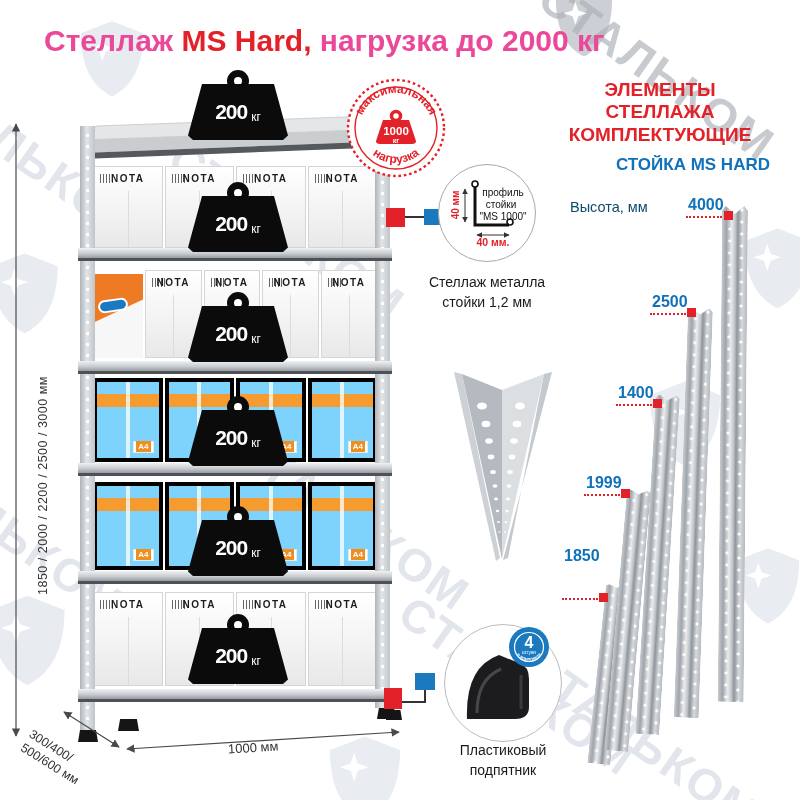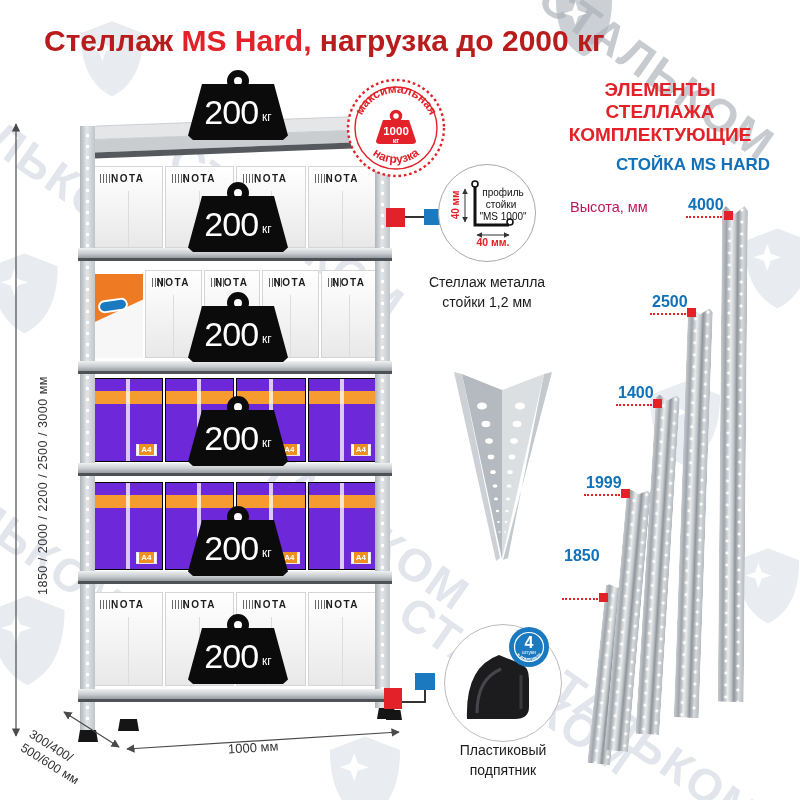--- a/index.html
+++ b/index.html
@@ -8,21 +8,21 @@
   .canvas { position:relative; width:800px; height:800px; overflow:hidden; background:#fff; }
 
   
   .wm { position:absolute; font-weight:bold; font-size:46px; letter-spacing:2px;
         color:#e2e6ec; transform:rotate(35deg); transform-origin:0 0; white-space:nowrap; z-index:0; }
   .wm.dark { color:#9aa1aa; opacity:.55; }
   .shield { position:absolute; z-index:0; }
 
   
   .title { position:absolute; left:44px; top:24px; font-size:30px; font-weight:bold; z-index:5; white-space:nowrap; }
-  .title .b { color:#b91c1c; } .title .r { color:#e32128; }
+  .title .b { color:#ec4899; } .title .r { color:#e32128; }
 
   
   .dims { position:absolute; left:0; top:0; z-index:4; pointer-events:none; }
   .h-label { position:absolute; left:36px; top:295px; height:300px; writing-mode:vertical-rl;
              transform:rotate(180deg); font-size:12.5px; color:#333; z-index:4; letter-spacing:.5px; }
   .depth-label { position:absolute; left:34px; top:727px; font-size:12.5px; color:#333;
                  transform:rotate(32deg); transform-origin:0 0; line-height:1.25; z-index:4; }
   .width-label { position:absolute; left:228px; top:740px; font-size:13px; color:#333;
                  transform:rotate(-3.5deg); z-index:4; }
 
@@ -43,32 +43,32 @@
   .wbox { flex:1; position:relative; background:linear-gradient(#ffffff,#f3f3f3 55%,#e8e8e8);
           border:1px solid #d5d5d5; }
   .wbox::after { content:""; position:absolute; left:50%; top:24px; bottom:0; width:1px; background:#dcdcdc; }
   .nota { position:absolute; top:6px; width:100%; text-align:center; font-weight:bold;
           font-size:10px; letter-spacing:1.5px; color:#1c1c1c; }
   .bc { position:absolute; top:7px; left:6px; width:15px; height:9px;
         background:repeating-linear-gradient(90deg,#666 0 1px,transparent 1px 3px); }
   .obox { flex:0 0 50px; position:relative; background:linear-gradient(155deg,#ee7a24 45%,#f7f7f7 46%); }
   .olabel { position:absolute; left:5px; top:25px; width:30px; height:13px; background:#1b79c0;
             border:2px solid #fff; border-radius:7px; transform:rotate(-8deg); }
-  .ybox { flex:1; position:relative; background:#6d28d9; border:1px solid #000000; }
+  .ybox { flex:1; position:relative; background:#7dd3fc; border:4px solid #000000; }
   .ybox::before { content:""; position:absolute; top:12px; left:0; right:0; height:13px; background:#f59b2f; }
   .ybox::after { content:""; position:absolute; left:47%; top:0; bottom:0; width:4px; background:rgba(255,255,255,.75); }
   .a4 { position:absolute; bottom:5px; right:5px; background:#fff; border:1px solid #e8e8e8;
         padding:1px 2px; font-size:8px; line-height:1; }
   .a4 b { background:#ef8f1f; color:#fff; padding:1px 2px; font-style:normal; }
 
   
   .weight { position:absolute; width:100px; height:56px; background:#0b0b0b; z-index:4;
             clip-path:polygon(14% 0,86% 0,100% 92%,95% 100%,5% 100%,0 92%);
             display:flex; align-items:center; justify-content:center; color:#fff; }
-  .weight b { font-size:34px; font-weight:normal; letter-spacing:-1px; }
+  .weight b { font-size:21px; font-weight:bold; letter-spacing:-1px; }
   .weight i { font-style:normal; font-size:12px; margin:10px 0 0 4px; }
   .ring { position:absolute; width:22px; height:22px; border:7px solid #0b0b0b; background:#fff;
           border-radius:50%; z-index:4; }
 
   
   .sq { position:absolute; z-index:5; }
   .sq.red { background:#e32128; } .sq.blue { background:#1b79c0; }
   .cline { position:absolute; background:#333; z-index:4; }
 
   
@@ -76,21 +76,21 @@
   .stamp, .profile-svg, .postsvg, .footcirc { position:absolute; z-index:5; }
   .footcirc { width:118px; height:118px; border:1.5px solid #bcbcbc; border-radius:50%; background:#fff; }
   .badge { position:absolute; z-index:6; }
   svg { font-family:inherit; }
 
   
   .comp-header { position:absolute; left:550px; top:79px; width:220px; text-align:center;
                  color:#e32128; font-weight:800; font-size:19px; line-height:1.18; z-index:5; }
   .comp-sub { position:absolute; left:583px; top:155px; width:220px; text-align:center;
               color:#1171b9; font-weight:800; font-size:17px; z-index:5; }
-  .height-cap { position:absolute; left:570px; top:199px; font-size:14.5px; color:#be185d; z-index:5; }
+  .height-cap { position:absolute; left:570px; top:199px; font-size:14.5px; color:#0c4a6e; z-index:5; }
   .rpost { position:absolute; z-index:2; transform-origin:top center;
            clip-path:polygon(0 1%,14% 0,50% 1.6%,86% 0,100% 1%,100% 100%,0 100%);
            background-image:
              radial-gradient(circle 1.6px,#fff 0 1.4px,transparent 1.7px),
              radial-gradient(circle 1.6px,#fff 0 1.4px,transparent 1.7px),
              linear-gradient(90deg,#c9cdd1 0%,#9fa5ab 18%,#e9ebec 38%,#c2c7cb 52%,#8f959b 62%,#d6d9db 80%,#b5bac0 100%);
            background-size:8px 12px,8px 12px,100% 100%;
            background-position:4px 5px,16px 10px,0 0;
            background-repeat:repeat-y,repeat-y,no-repeat; }
   .plabel { position:absolute; color:#1171b9; font-weight:bold; font-size:16px; z-index:5; }

